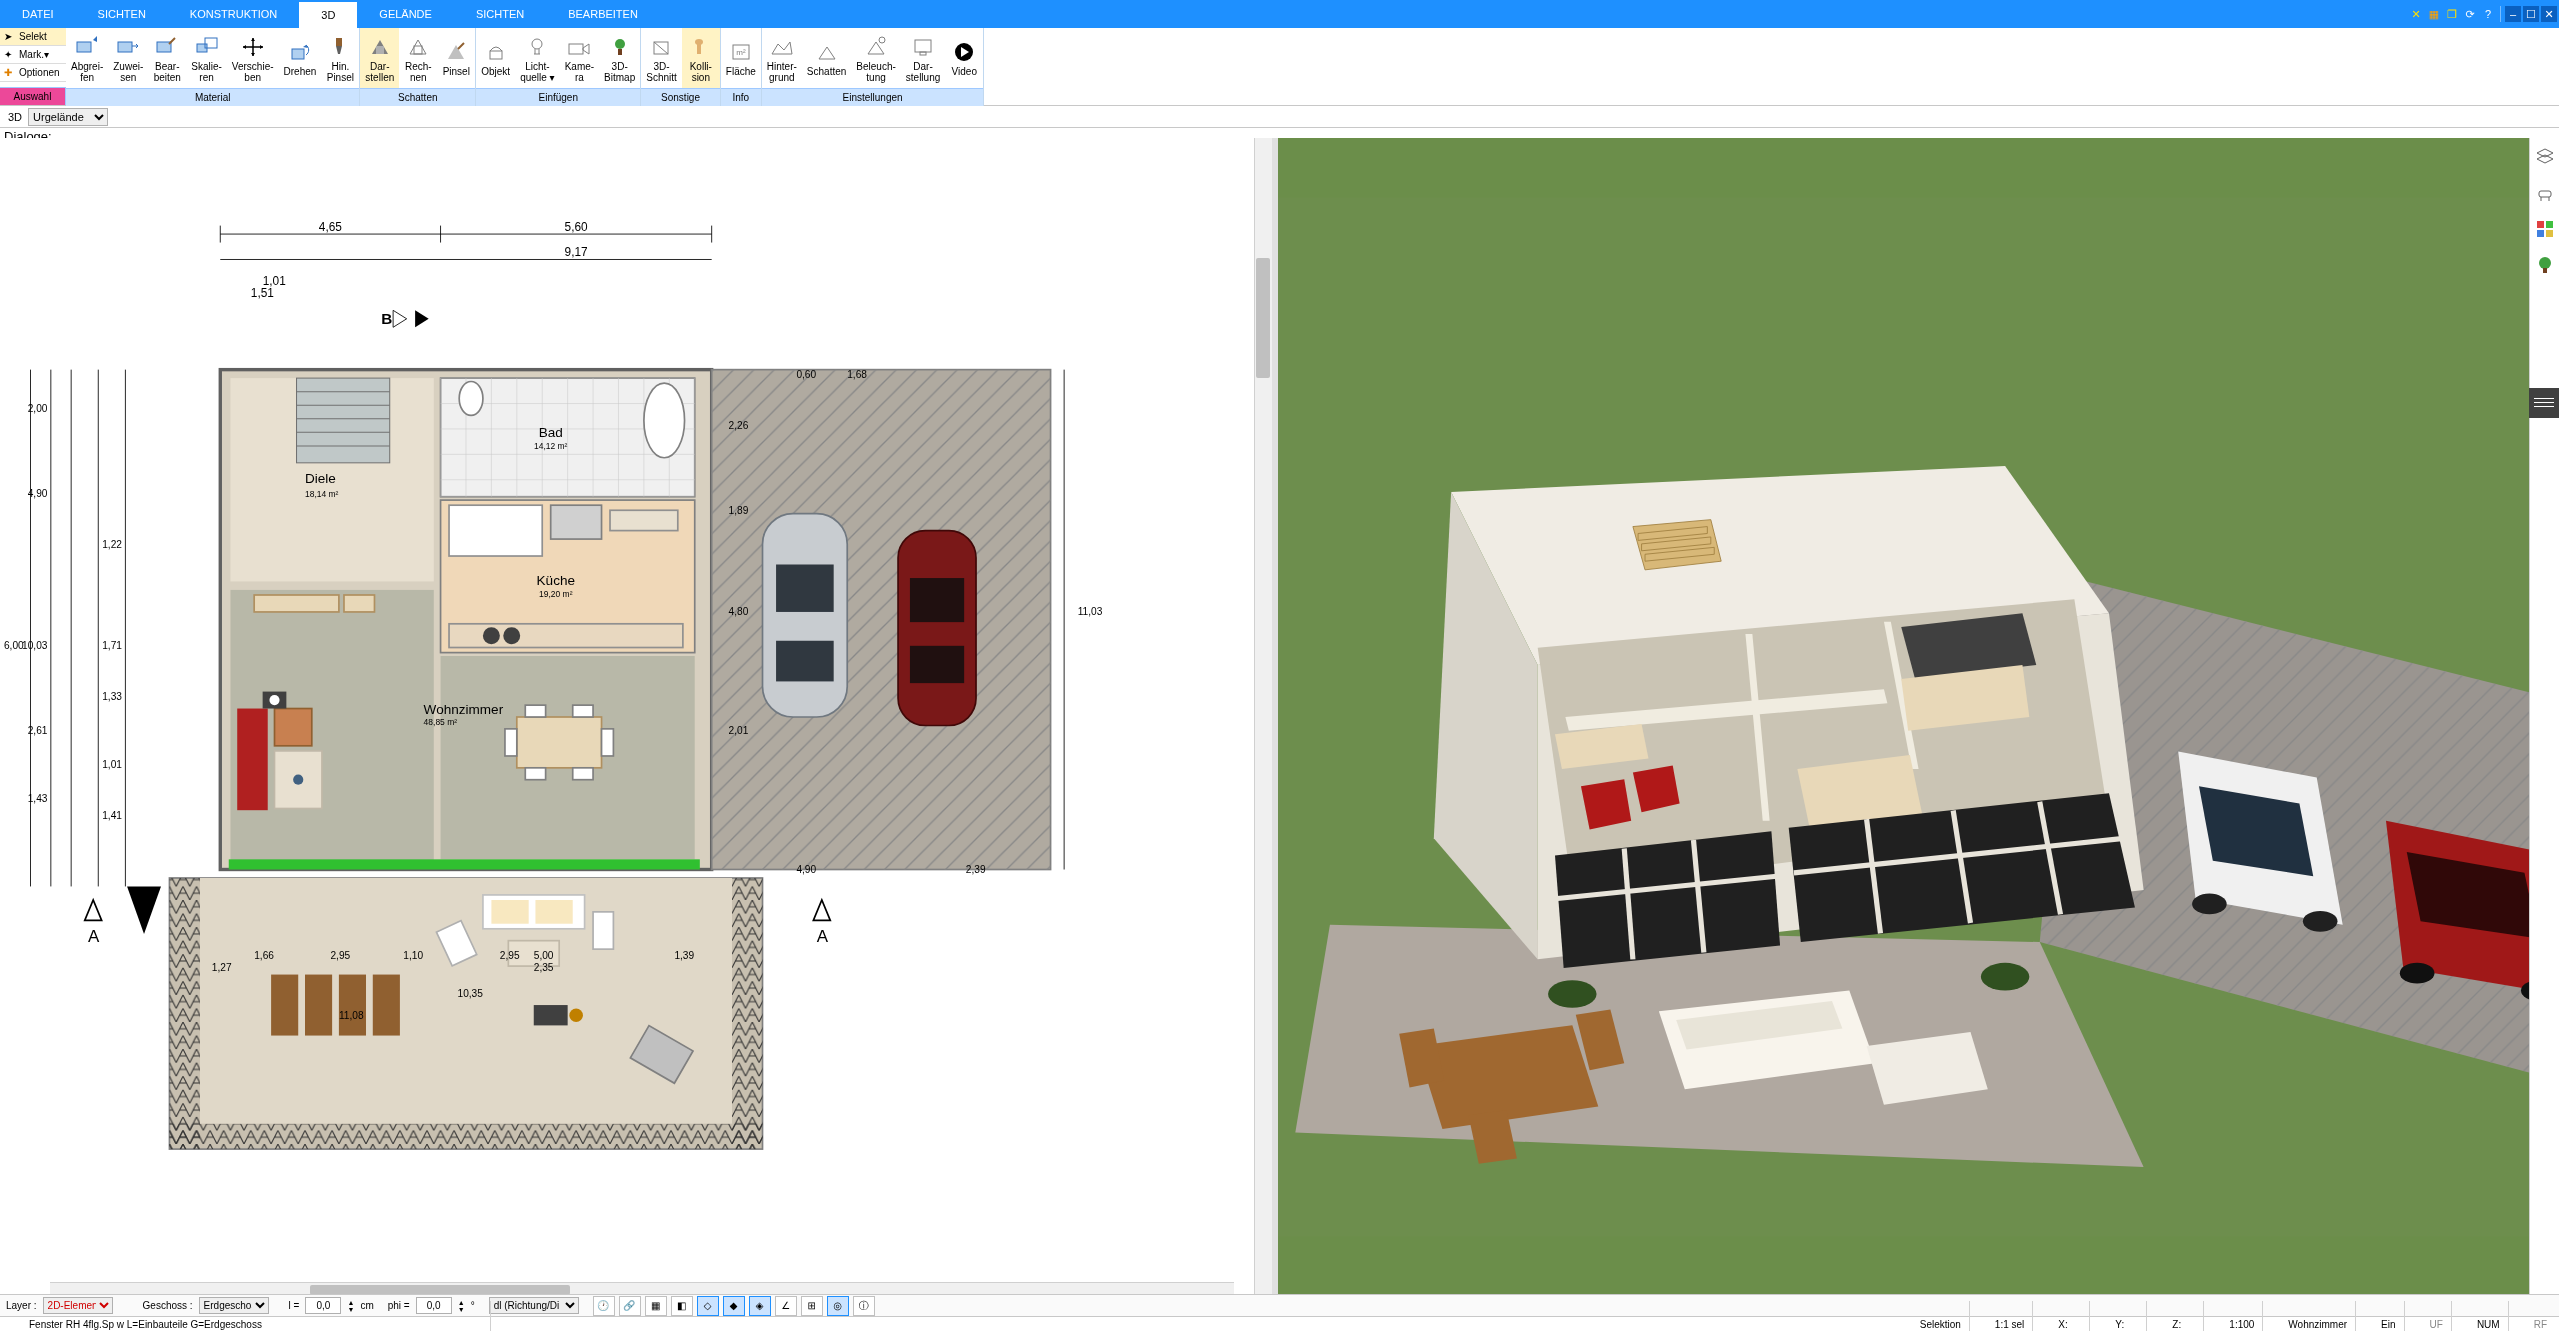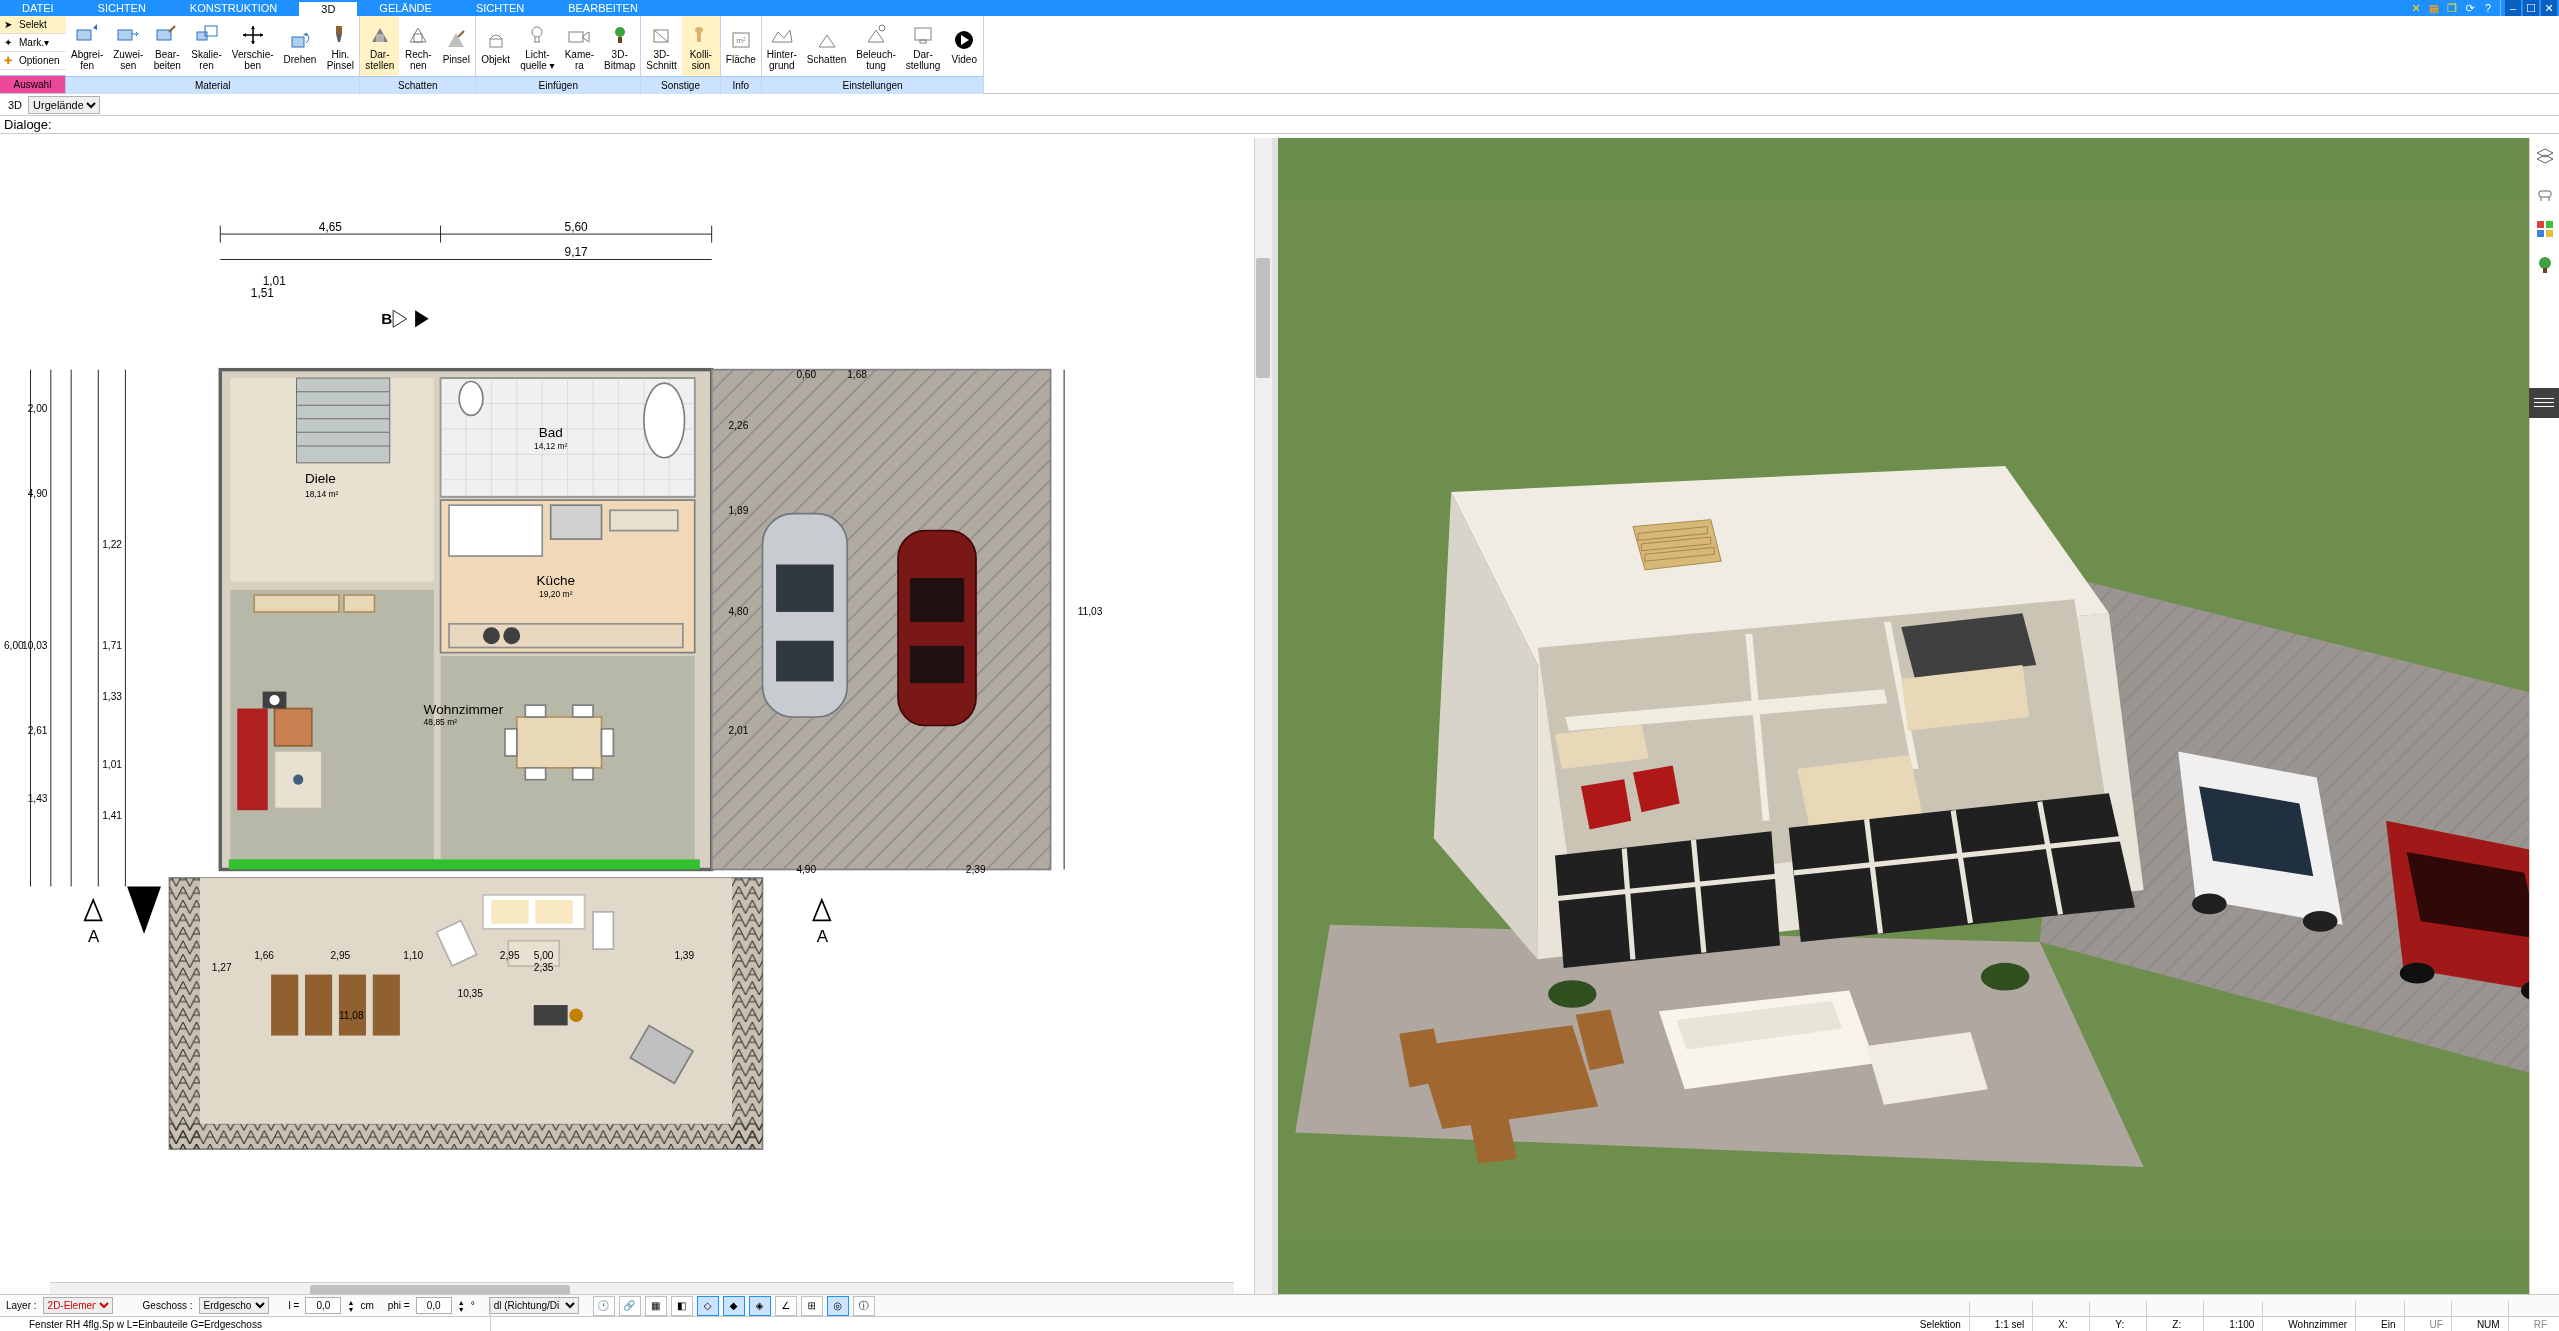--- a/index.html
+++ b/index.html
@@ -1,19 +1,19 @@
 <!DOCTYPE html>
 <html><head>
 <meta charset="utf-8">
 <style>
 * { box-sizing: border-box; margin: 0; padding: 0; font-family: "Segoe UI", Tahoma, sans-serif; }
 body { background: #fff; overflow: hidden; font-size: 11px; }
 
 
-.menubar { height: 16px; background: #1e90ff; display: flex; align-items: center; color: #fff; position: relative; }
+.menubar { height: 28px; background: #1e90ff; display: flex; align-items: center; color: #fff; position: relative; }
 .menubar .tab { padding: 0 22px; height: 100%; display: flex; align-items: center; font-size: 11px; cursor: pointer; }
 .menubar .tab.active { background: #fff; color: #000; border-top: 2px solid #1e90ff; }
 .menubar .right-icons { position: absolute; right: 2px; top: 0; height: 100%; display: flex; align-items: center; gap: 2px; }
 .menubar .right-icons span { width: 16px; height: 16px; display: flex; align-items: center; justify-content: center; cursor: pointer; font-size: 11px; color: #fff; }
 .menubar .right-icons span.dark { background: #0a60c0; }
 .menubar .right-icons span.divider { width: 1px; background: rgba(255,255,255,0.4); margin: 0 2px; }
 
 
 .ribbon { height: 78px; background: #fff; display: flex; border-bottom: 1px solid #c8c8c8; }
 .ribbon-left { width: 66px; display: flex; flex-direction: column; }
@@ -24,21 +24,21 @@
 .ribbon-group { display: flex; flex-direction: column; height: 78px; border-right: 1px solid #c0d8f0; }
 .ribbon-group .items { display: flex; flex: 1; }
 .ribbon-btn { display: flex; flex-direction: column; align-items: center; justify-content: center; padding: 2px 5px; min-width: 34px; cursor: pointer; font-size: 10px; text-align: center; line-height: 11px; }
 .ribbon-btn .ico { width: 28px; height: 26px; margin-bottom: 1px; display: flex; align-items: center; justify-content: center; }
 .ribbon-btn.active { background: #fff3c5; }
 .ribbon-group .label { height: 18px; display: flex; align-items: center; justify-content: center; font-size: 10px; background: #cbe3ff; border-top: 1px solid #9ec8ff; }
 
 
 .dropdown-row { height: 22px; display: flex; align-items: center; border-bottom: 1px solid #c8c8c8; padding-left: 8px; gap: 6px; }
 .dropdown-row .label { font-size: 11px; }
-.dropdown-row select { font-size: 11px; height: 18px; width: 72px; border: 1px solid #b0b0b0; }
+.dropdown-row select { font-size: 11px; height: 18px; width: 80px; border: 1px solid #b0b0b0; }
 
 .dialog-row { height: 18px; display: flex; align-items: center; padding-left: 4px; font-size: 13px; border-bottom: 1px solid #c8c8c8; }
 
 
 .main { position: absolute; top: 138px; bottom: 35px; left: 0; right: 0; display: flex; background: #86efac; }
 .pane-2d { flex: 0 0 49%; position: relative; background: #fff; overflow: hidden; }
 .pane-3d { flex: 1; position: relative; background: #6b8e4a; overflow: hidden; }
 .splitter { width: 6px; background: #e0e0e0; cursor: col-resize; }
 .scrollbar-v { width: 18px; background: #f0f0f0; border-left: 1px solid #d0d0d0; }
 .scrollbar-v .thumb { width: 14px; height: 120px; background: #c0c0c0; margin: 120px auto 0; border-radius: 2px; }

